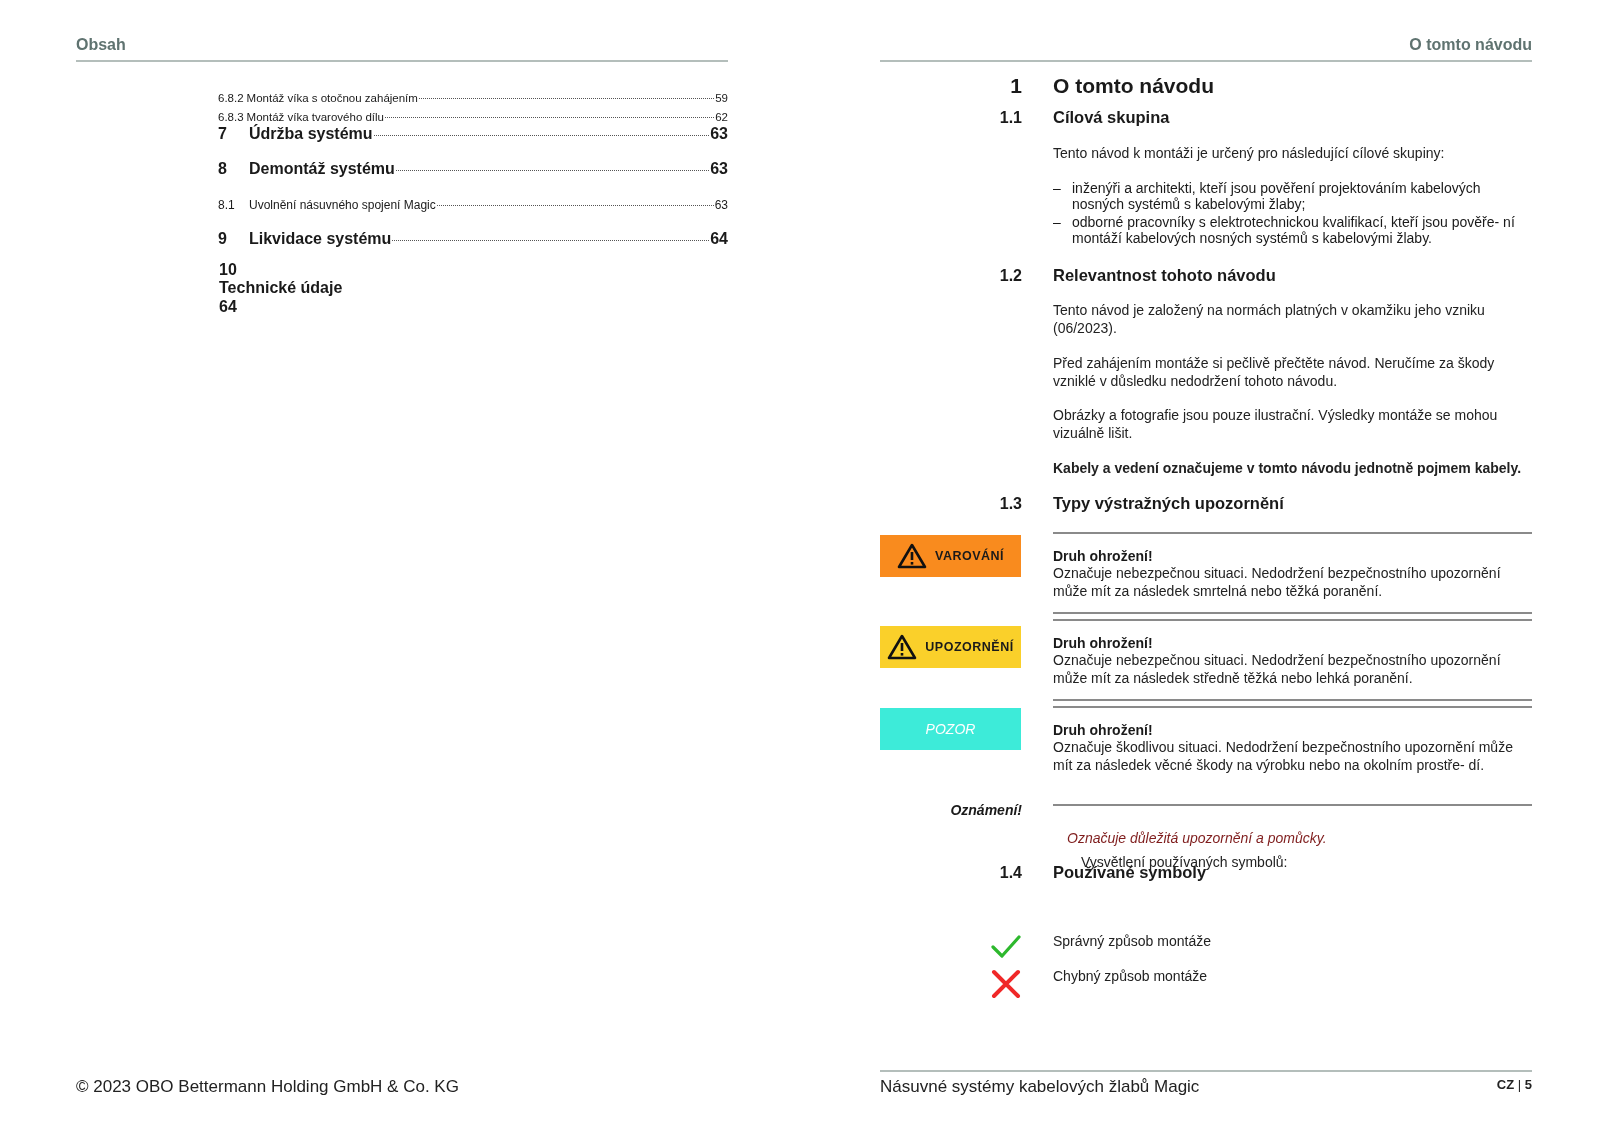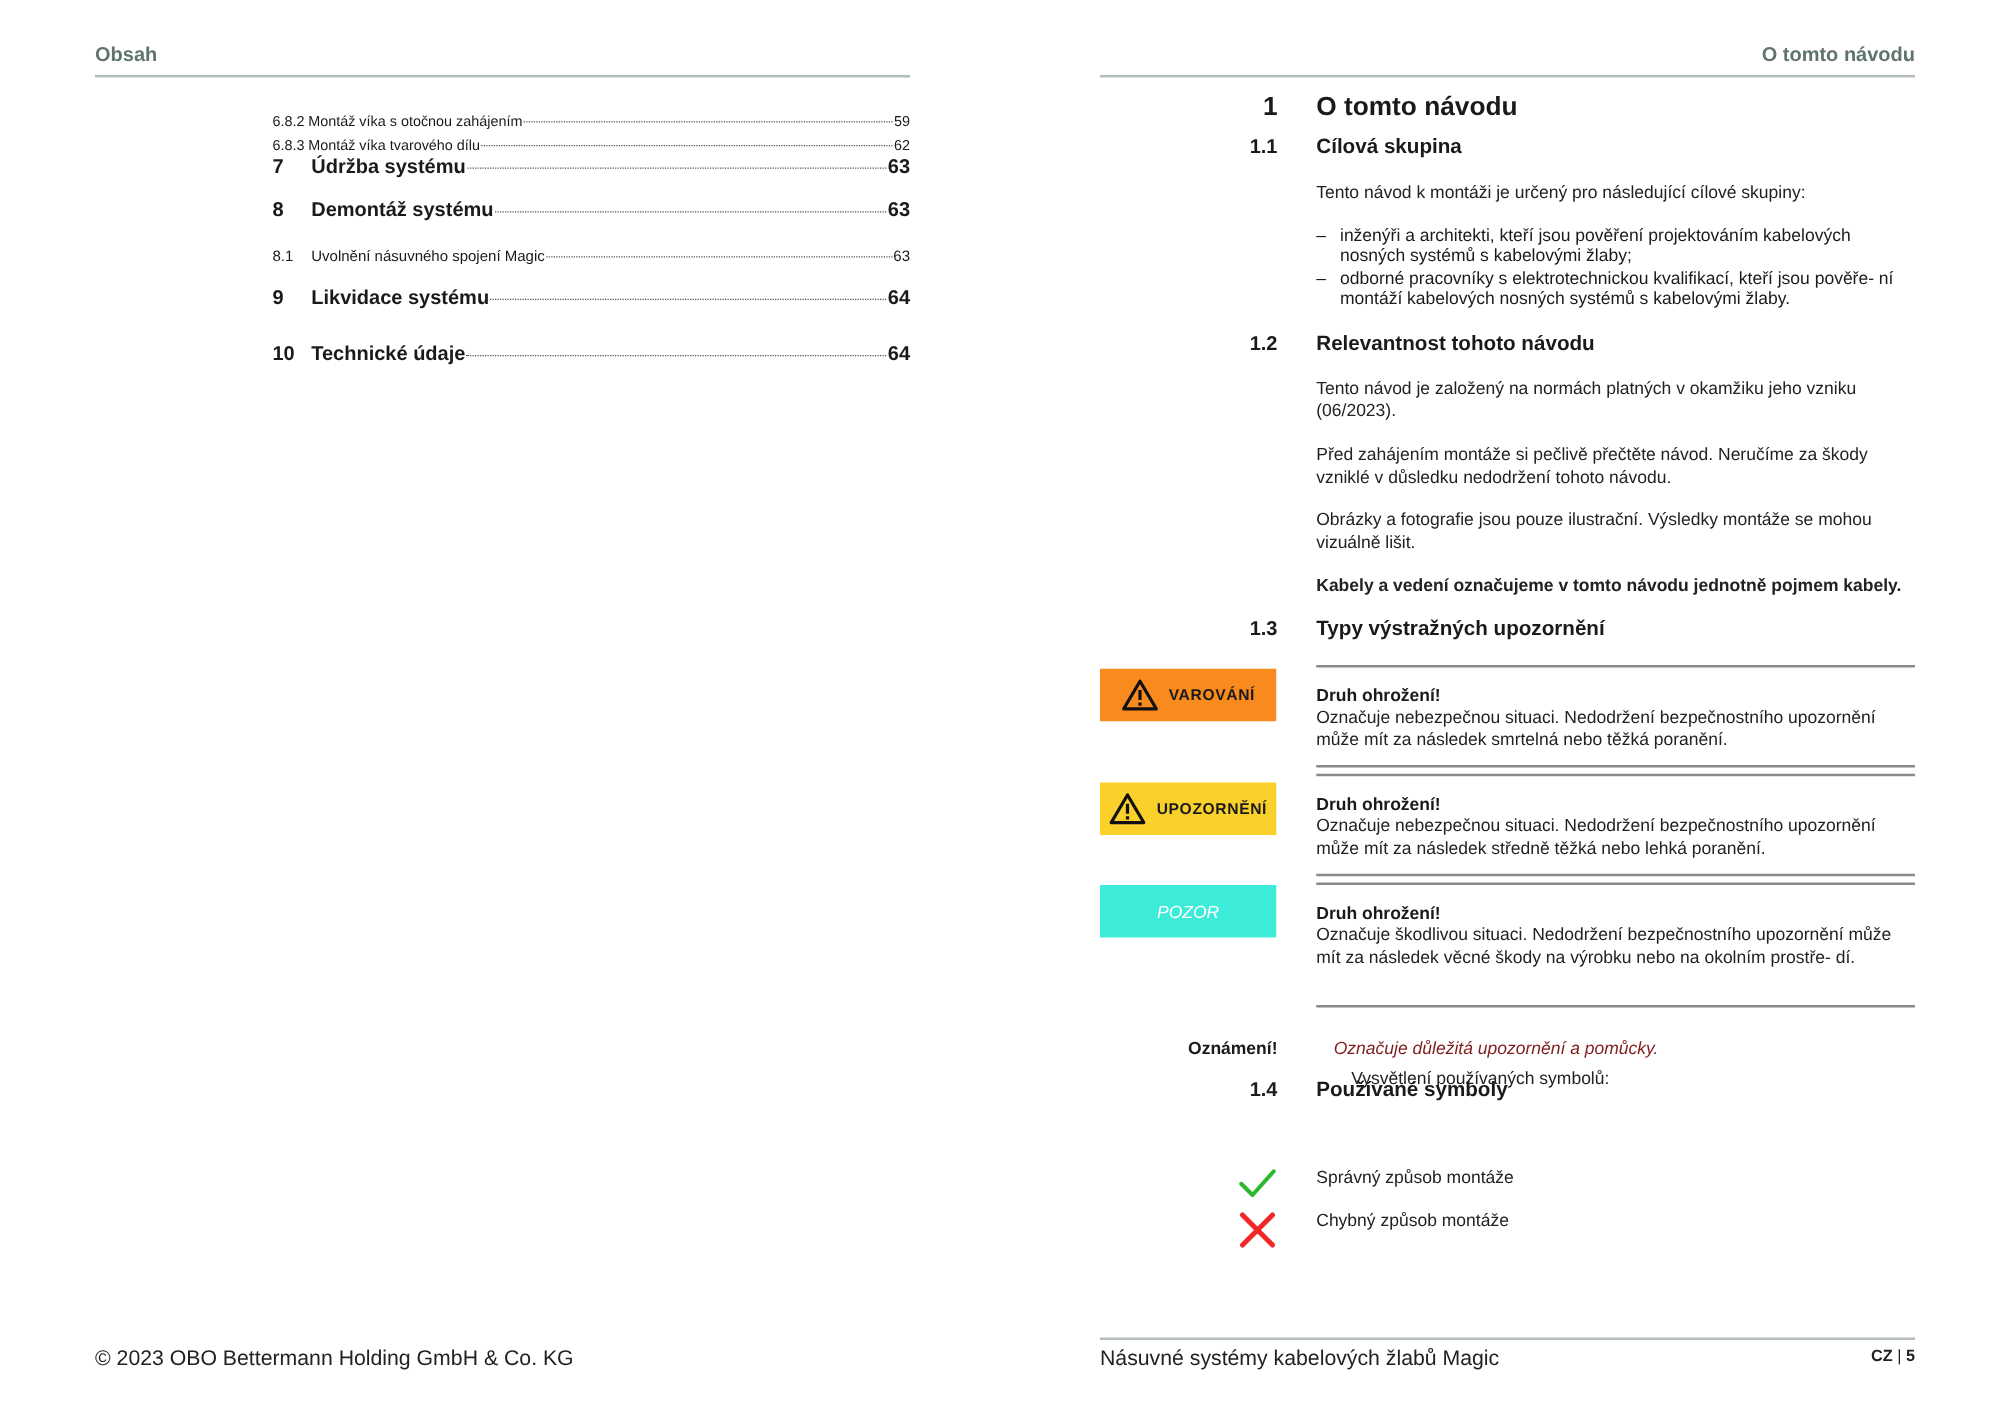--- a/index.html
+++ b/index.html
@@ -98,21 +98,21 @@
     <span class="title">Uvolnění násuvného spojení Magic</span>
     <span class="dots"></span>
     <span class="pg">63</span>
   </div>
   <div class="toc-entry toc-major" style="top:230px;">
     <span class="num">9</span>
     <span class="title">Likvidace systému</span>
     <span class="dots"></span>
     <span class="pg">64</span>
   </div>
-  <div class="toc-entry toc-major" style="top:275px;">
+  <div class="toc-entry toc-major" style="top:261px;flex-direction:column;">
     <span class="num">10</span>
     <span class="title">Technické údaje</span>
     <span class="dots"></span>
     <span class="pg">64</span>
   </div>
 
   <div class="foot-text">© 2023 OBO Bettermann Holding GmbH &amp; Co. KG</div>
 </div>
 
 <div class="page page-right">
@@ -171,21 +171,21 @@
   <div class="warn-rule" style="top:699px;"></div>
 
   <div class="warn-rule" style="top:706px;"></div>
   <div class="badge pozor" style="top:708px; background:#3DEBD9;">
     <span>POZOR</span>
   </div>
   <div class="warn-title" style="top:722px;">Druh ohrožení!</div>
   <div class="warn-text" style="top:739px;">Označuje škodlivou situaci. Nedodržení bezpečnostního upozornění může mít za následek věcné škody na výrobku nebo na okolním prostře- dí.</div>
   <div class="warn-rule" style="top:804px;"></div>
 
-  <div class="notice-label" style="top:830px;">Oznámení!</div>
+  <div class="notice-label" style="top:802px;font-style:italic;">Oznámení!</div>
   <div class="notice-text" style="top:830px;">Označuje důležitá upozornění a pomůcky.</div>
 
   <div class="sec-h2num" style="top:864px;">1.4</div>
   <div class="sec-h2" style="top:863px;">Používané symboly</div>
   <div class="para" style="top:854px;margin-left:28px;">Vysvětlení používaných symbolů:</div>
 
   <svg class="sym-icon" style="top:930px;" viewBox="0 0 32 32">
     <path d="M3 17 L12 26 L29 7" fill="none" stroke="#2DB82D" stroke-width="3.2" stroke-linecap="round" stroke-linejoin="round"></path>
   </svg>
   <div class="sym-text" style="top:933px;">Správný způsob montáže</div>

